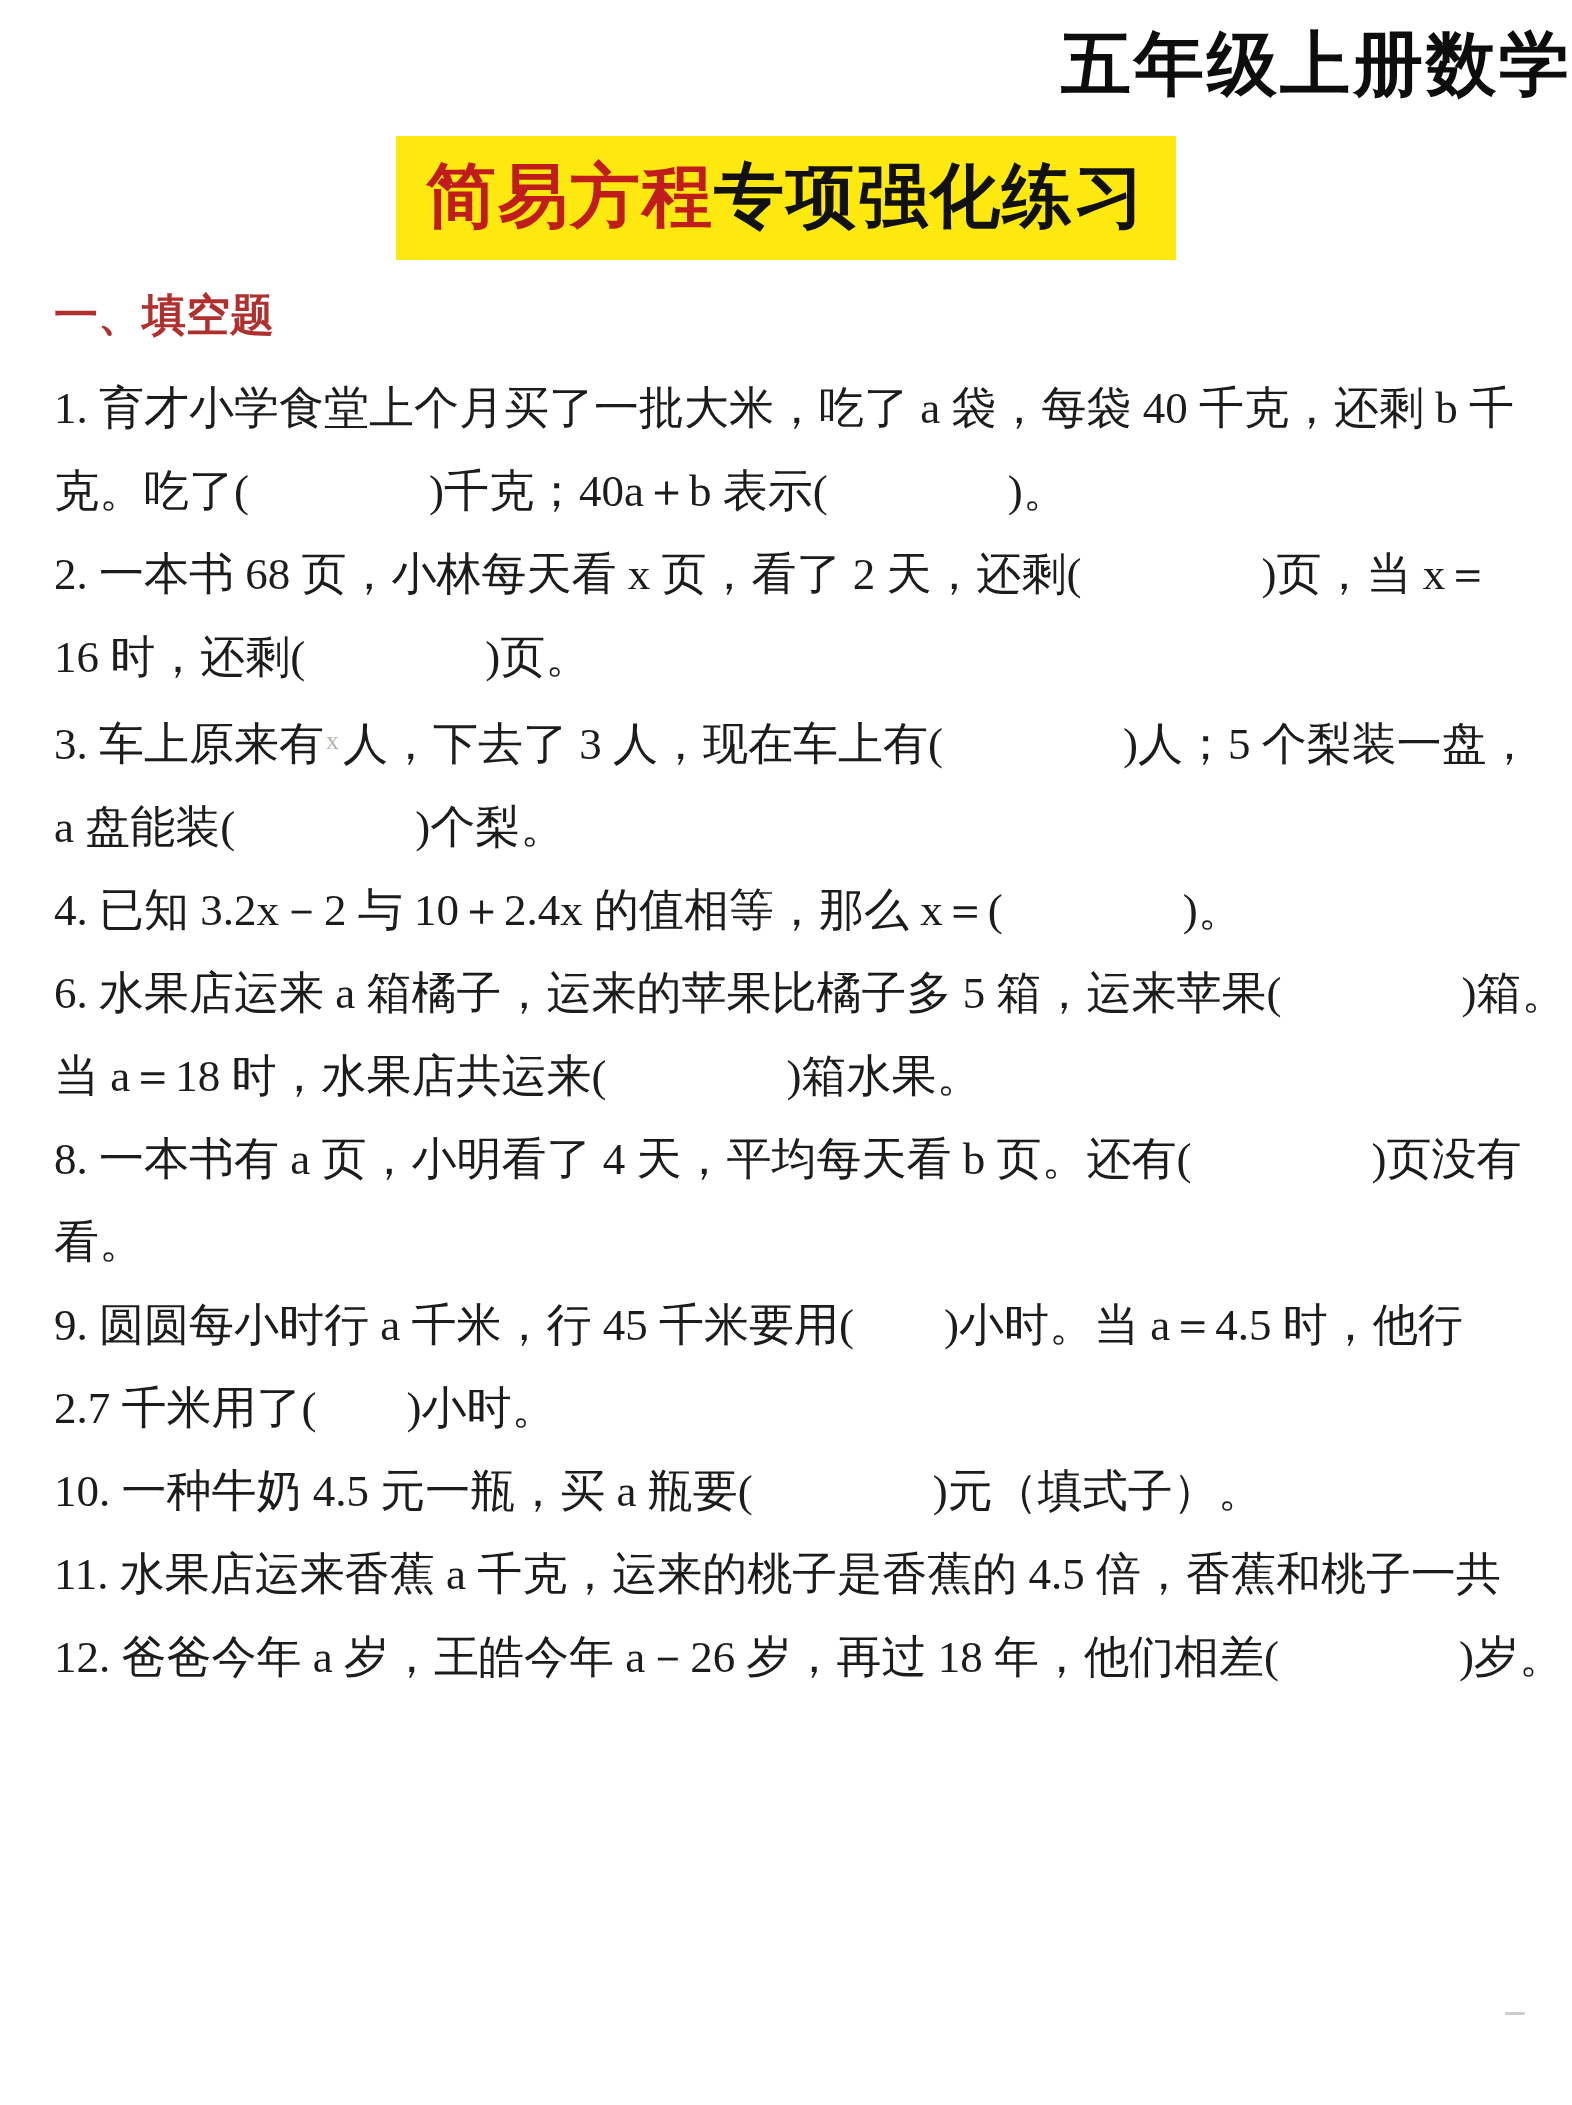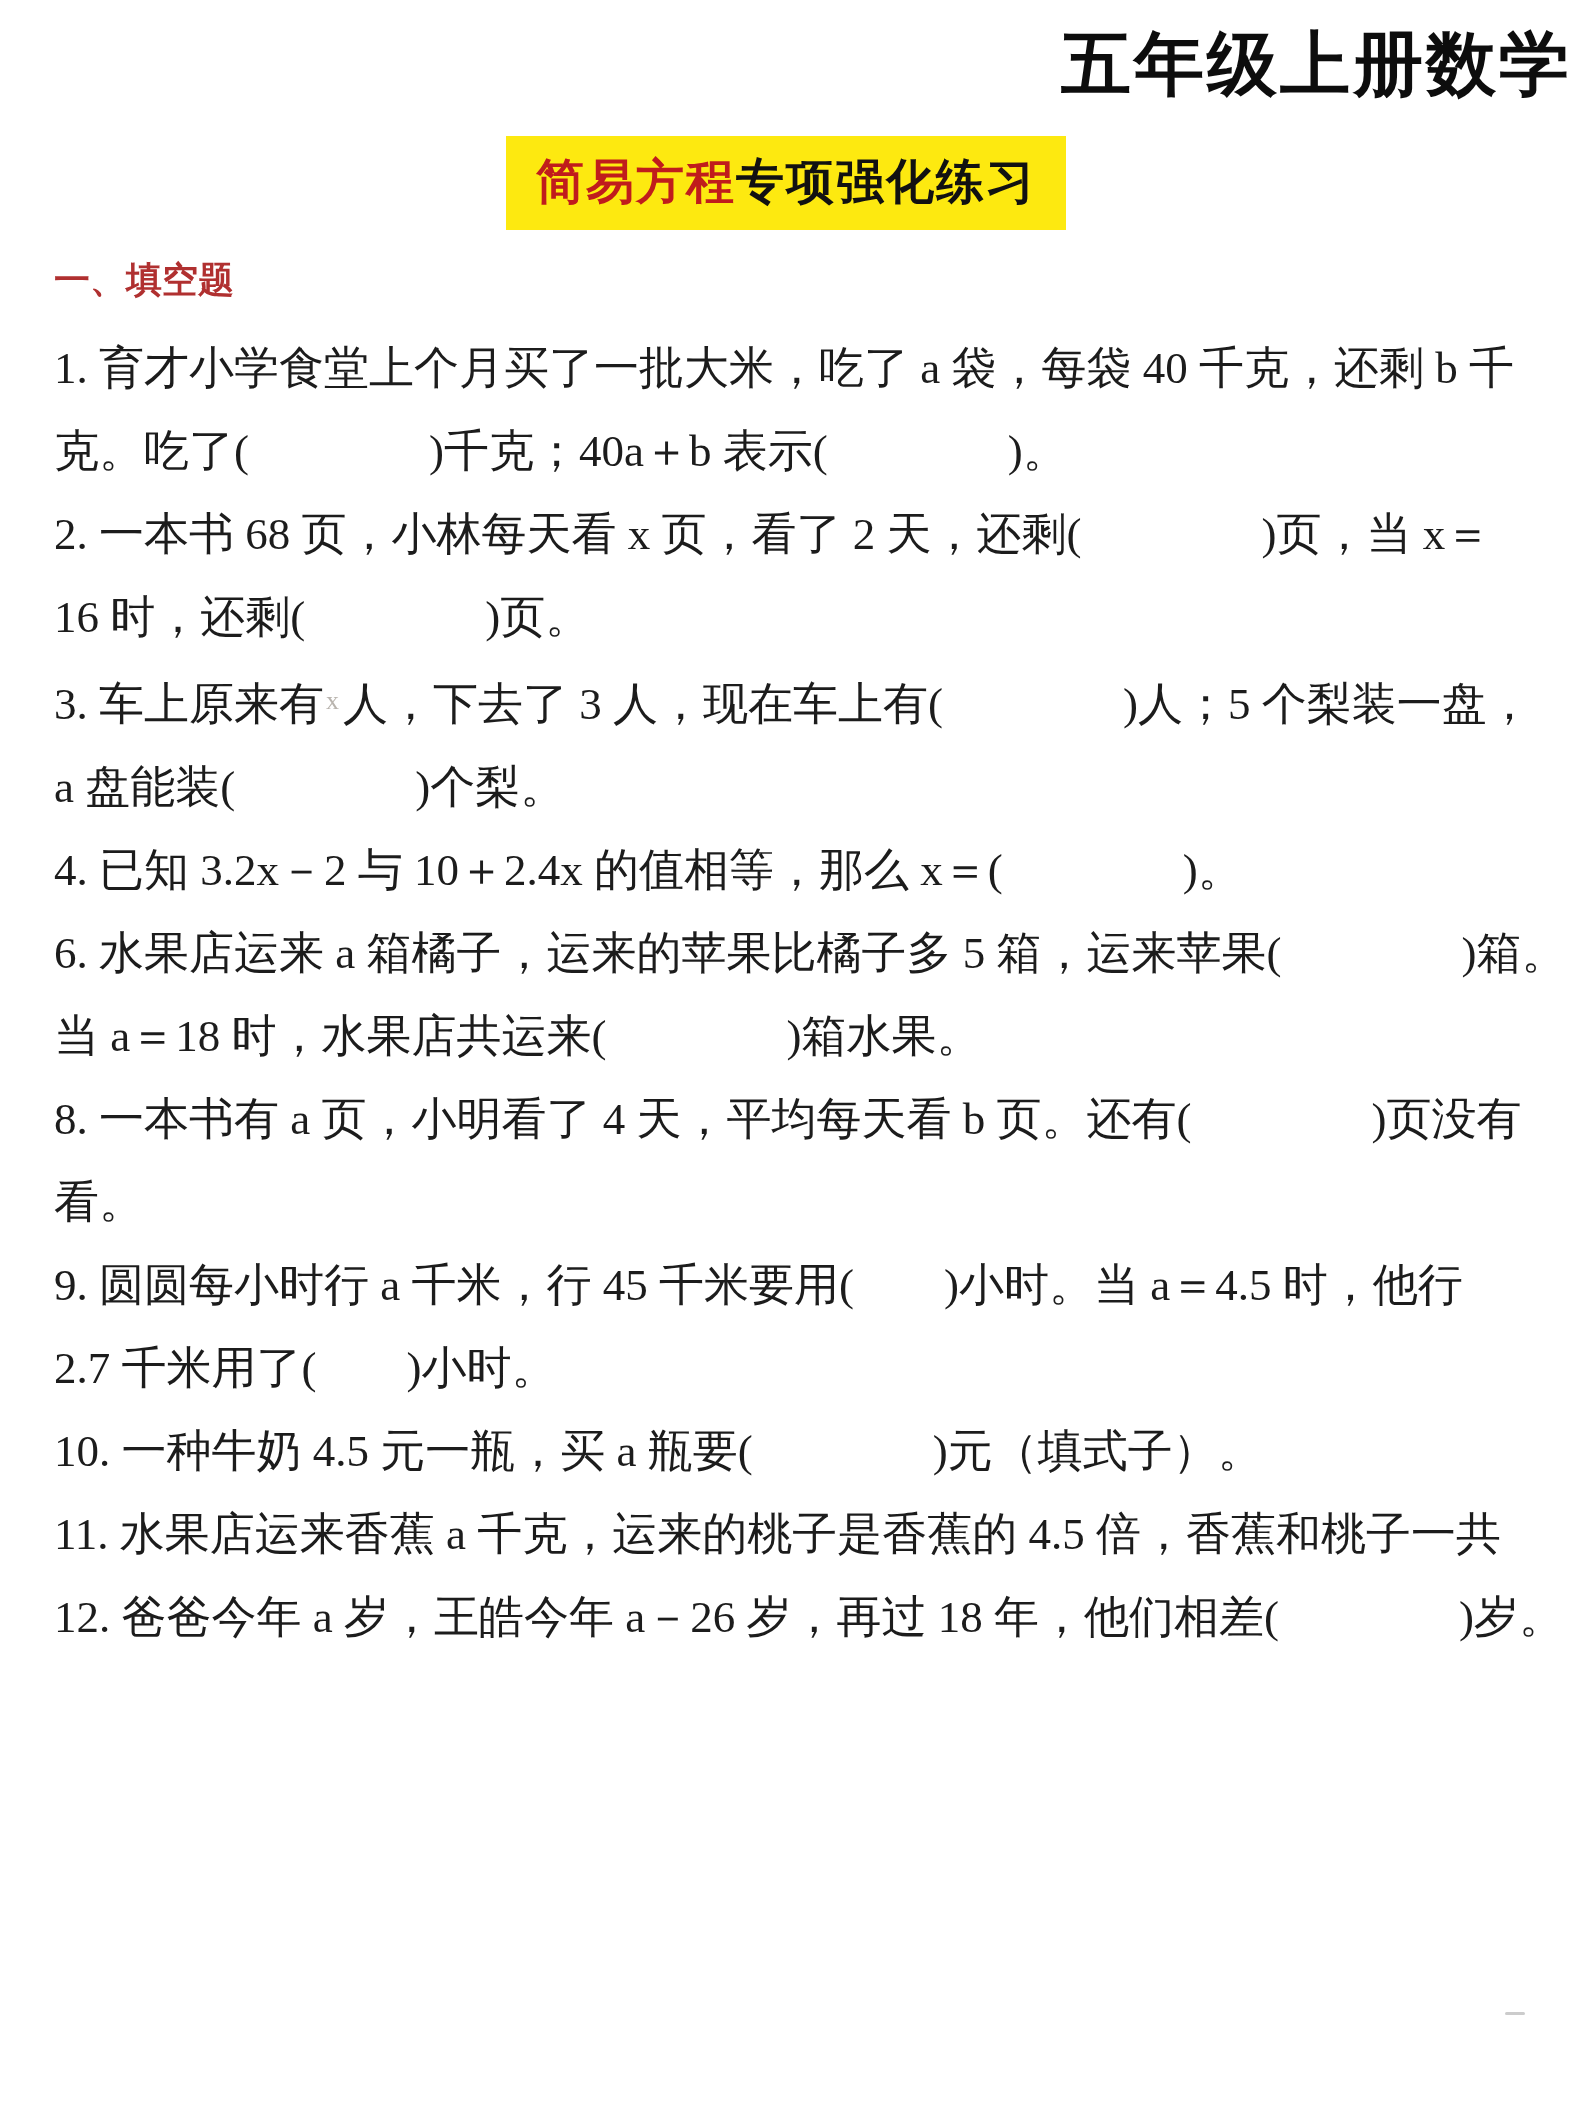--- a/index.html
+++ b/index.html
@@ -15,27 +15,27 @@
     margin:0;padding-top:18px;
     text-align:right;
     font-size:70px;font-weight:900;letter-spacing:3px;
     color:#0d0d0d;
   }
   .subtitle-row{text-align:center;margin-top:24px;}
   .subtitle{
     display:inline-block;
     background:#fde910;
     padding:14px 30px 16px 30px;
-    font-size:48px;font-weight:900;letter-spacing:2px;
+    font-size:70px;font-weight:900;letter-spacing:2px;
     color:#111111;
   }
   .subtitle .red{color:#c01c1c;}
   .section-heading{
     margin:26px 0 8px 54px;
-    font-size:36px;font-weight:800;
+    font-size:44px;font-weight:800;
     color:#b03030;
   }
   .lines{
     margin:22px 12px 0 54px;
     font-size:45px;
     line-height:83px;
     white-space:nowrap;
     font-family:Liberation Serif, serif;
   }
   .line{margin:0;}

